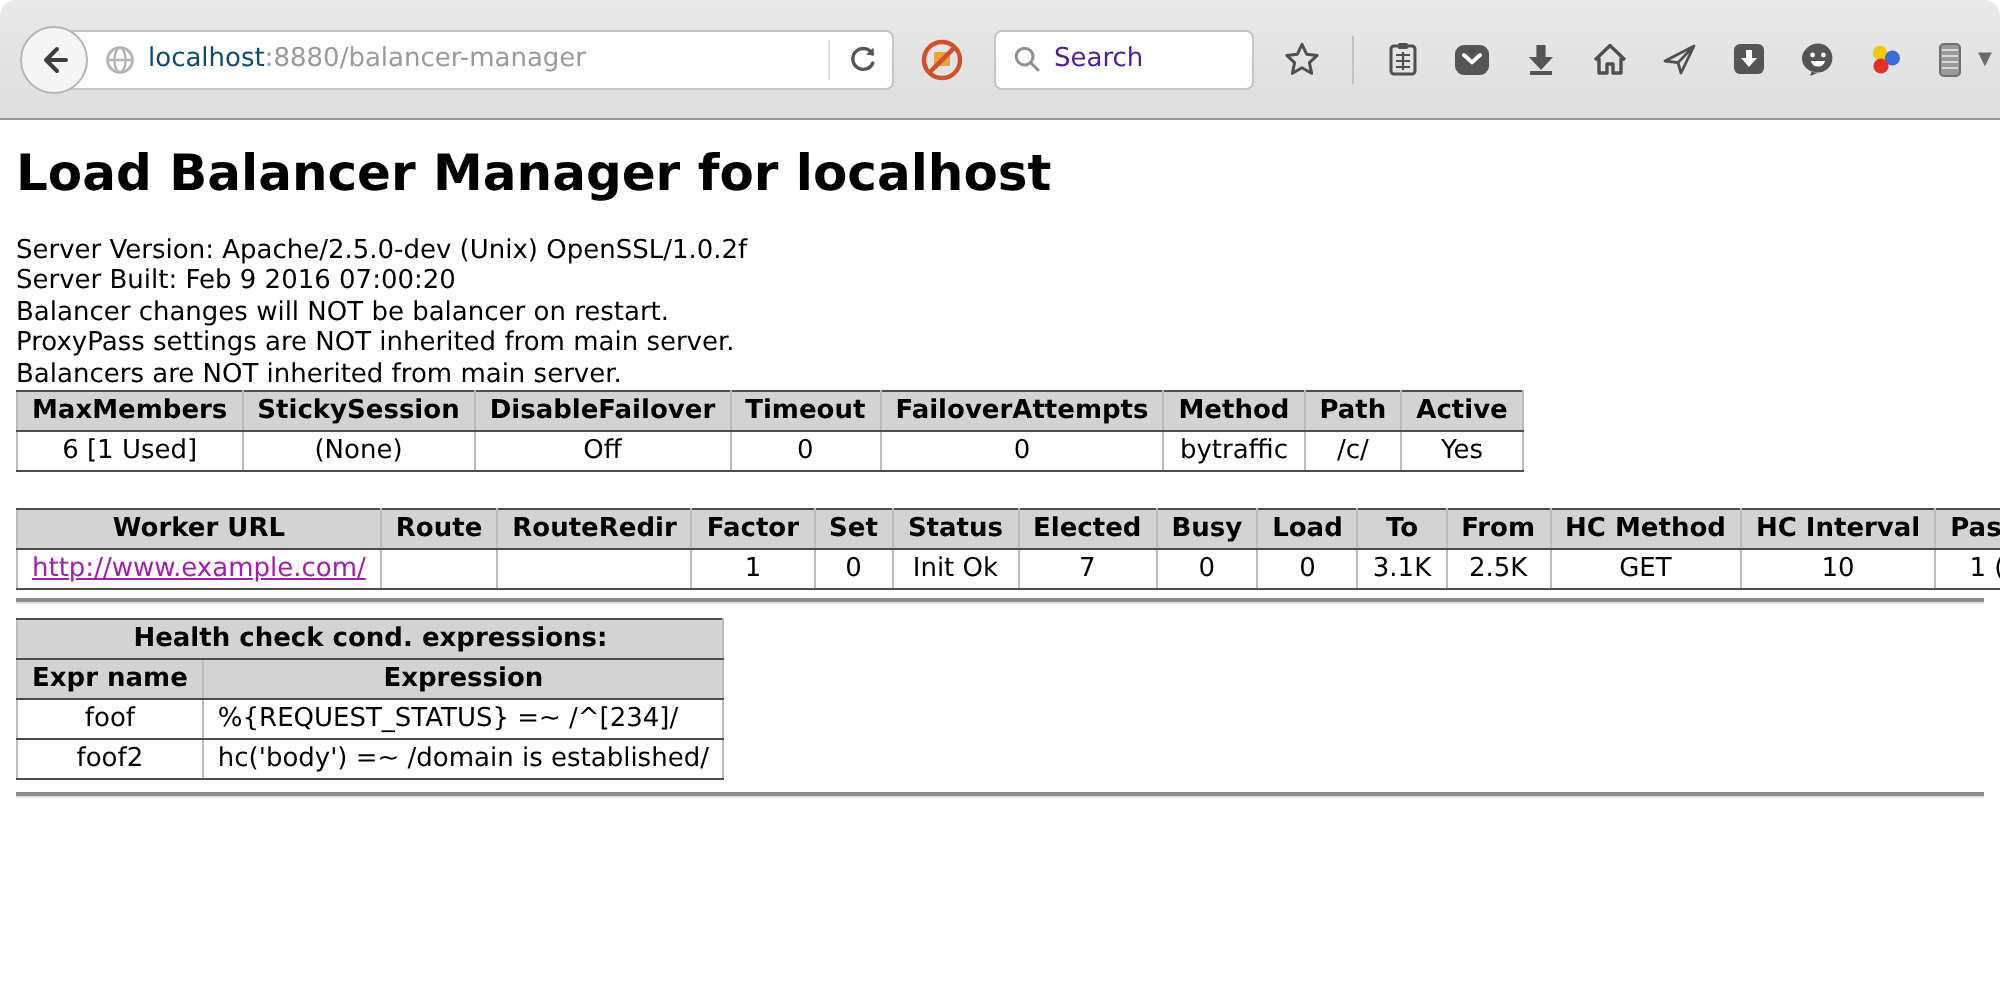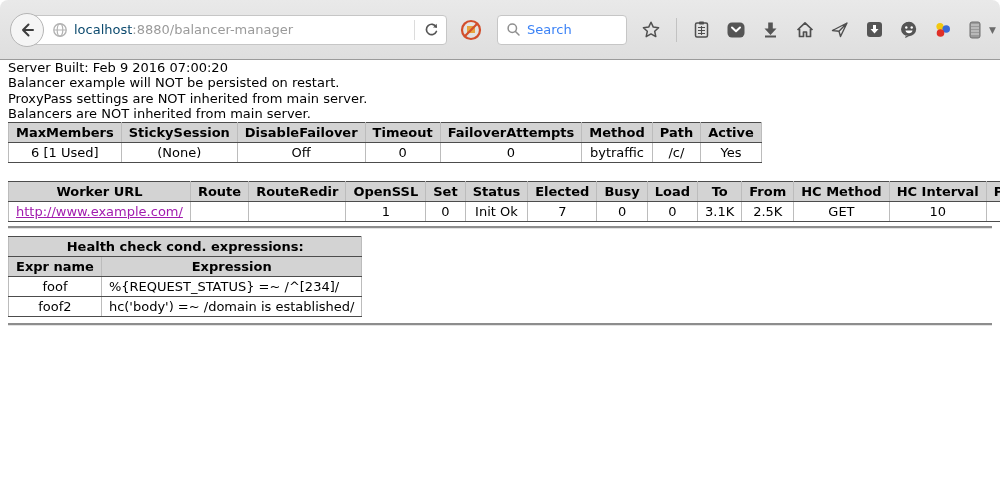--- a/index.html
+++ b/index.html
@@ -28,21 +28,21 @@
               display:flex; align-items:center; justify-content:center; position:relative; z-index:2; flex:none; }
   .urlbar { display:flex; align-items:center; height:30px; background:#fff; border:1px solid #c6c6c6;
             border-radius:4px; margin-left:-17px; padding-left:24px; padding-right:6px; width:420px; flex:none; }
   .url-globe { margin:0 6px 0 0; display:flex; }
   .url-text { font-size:13px; color:#9a9a9a; white-space:nowrap; flex:1; }
   .url-text b { color:#0c4a6e; font-weight:normal; }
   .sep-in { width:1px; height:20px; background:#dcdcdc; margin:0 8px; }
   .badge-blocked { margin-left:12px; flex:none; display:flex; }
   .searchbar { display:flex; align-items:center; height:30px; background:#fff; border:1px solid #c6c6c6;
                border-radius:4px; width:130px; margin-left:14px; padding:0 8px; flex:none; }
-  .search-ph { font-size:13px; color:#3b82f6; margin-left:6px; }
+  .search-ph { font-size:13px; color:#4c1d95; margin-left:6px; }
   .tools { display:flex; align-items:center; margin-left:14px; gap:15px; flex:none; }
   .tools .sep { width:1px; height:24px; background:#c2c2c2; }
   .caret { font-size:9px; color:#6b6b6b; margin-left:-9px; }
   .icon { display:flex; align-items:center; justify-content:center; }
 
   
   .content { padding:0 8px; color:#000; background:#fff; height:398px; }
   h1 { font-size:25px; line-height:1.12; margin:13px 0 17px 0; font-weight:bold; }
   .info-line { font-size:13px; line-height:15.4px; }
   h3 { font-size:15px; margin:27px 0 13px 0; font-weight:bold; }
@@ -178,24 +178,26 @@
             <rect x="3" y="2" width="10" height="16" rx="2" fill="#9a9a9a" stroke="#6f6f6f"></rect>
             <path d="M4 5 H12 M4 8 H12 M4 11 H12 M4 14 H12" stroke="#d8d8d8" stroke-width="1"></path>
           </svg>
       </span>
       <span class="caret">▼</span>
 
     </div>
   </div>
 
   <div class="content">
+    <h1>Load Balancer Manager for localhost</h1>
 
     <div>
+      <div class="info-line">Server Version: Apache/2.5.0-dev (Unix) OpenSSL/1.0.2f</div>
       <div class="info-line">Server Built: Feb 9 2016 07:00:20</div>
-      <div class="info-line">Balancer example will NOT be persisted on restart.</div>
+      <div class="info-line">Balancer changes will NOT be balancer on restart.</div>
       <div class="info-line">ProxyPass settings are NOT inherited from main server.</div>
       <div class="info-line">Balancers are NOT inherited from main server.</div>
     </div>
 
 
     <table class="balancer-table">
       <tbody>
           <tr>
         <th>MaxMembers</th>
         <th>StickySession</th>
@@ -218,21 +220,21 @@
       </tr>
     </tbody>
       </table>
 
     <table class="worker-table">
       <tbody>
           <tr>
         <th>Worker URL</th>
         <th>Route</th>
         <th>RouteRedir</th>
-        <th>OpenSSL</th>
+        <th>Factor</th>
         <th>Set</th>
         <th>Status</th>
         <th>Elected</th>
         <th>Busy</th>
         <th>Load</th>
         <th>To</th>
         <th>From</th>
         <th>HC Method</th>
         <th>HC Interval</th>
         <th>Passes</th>

